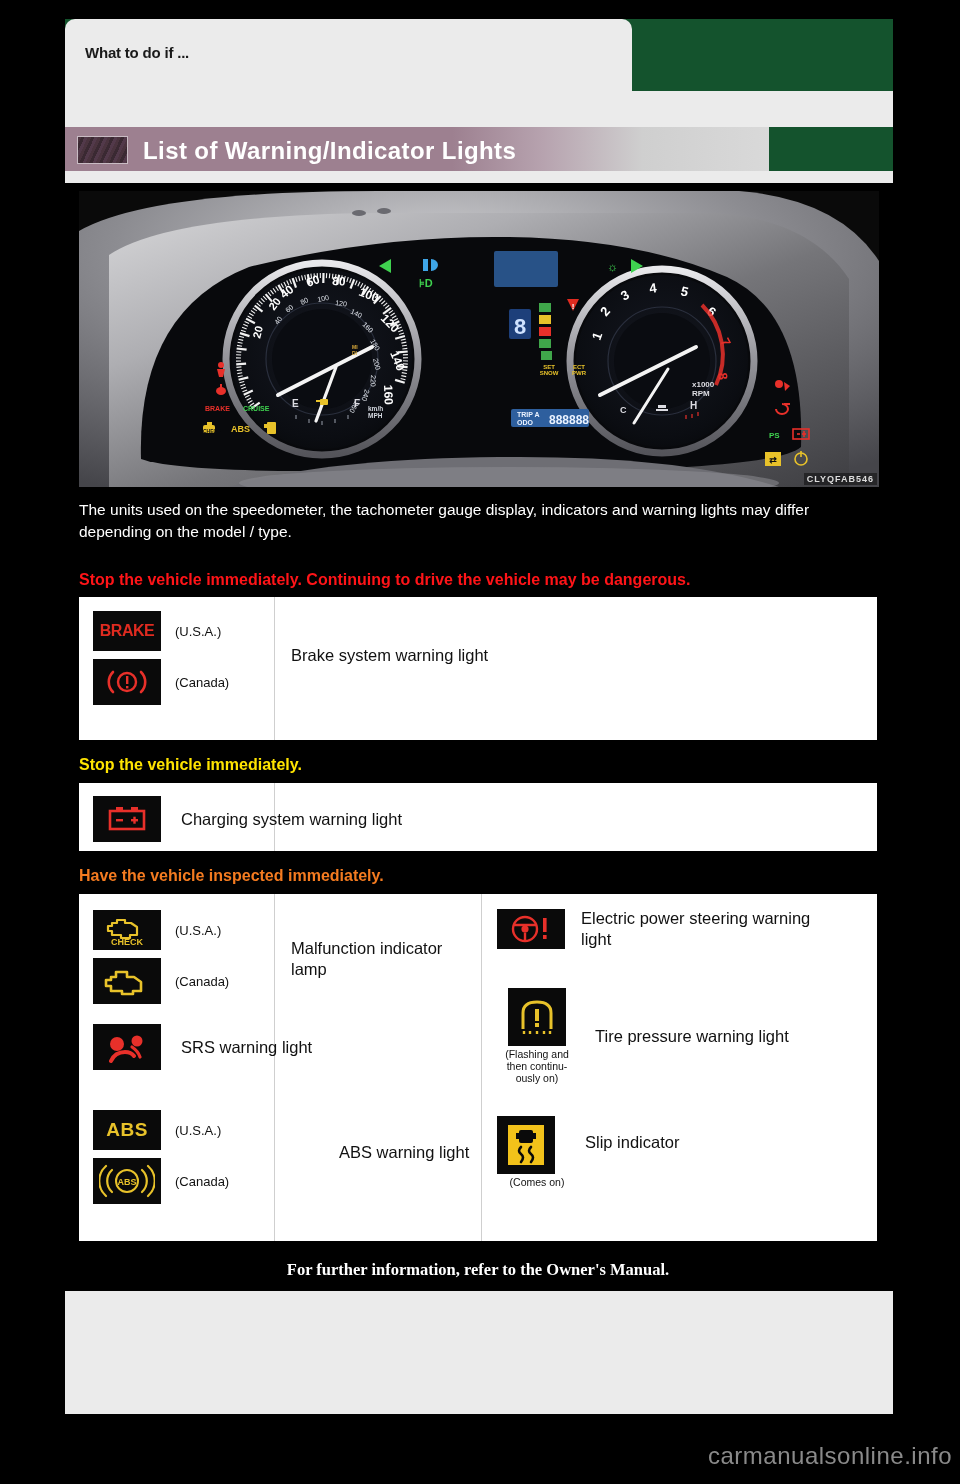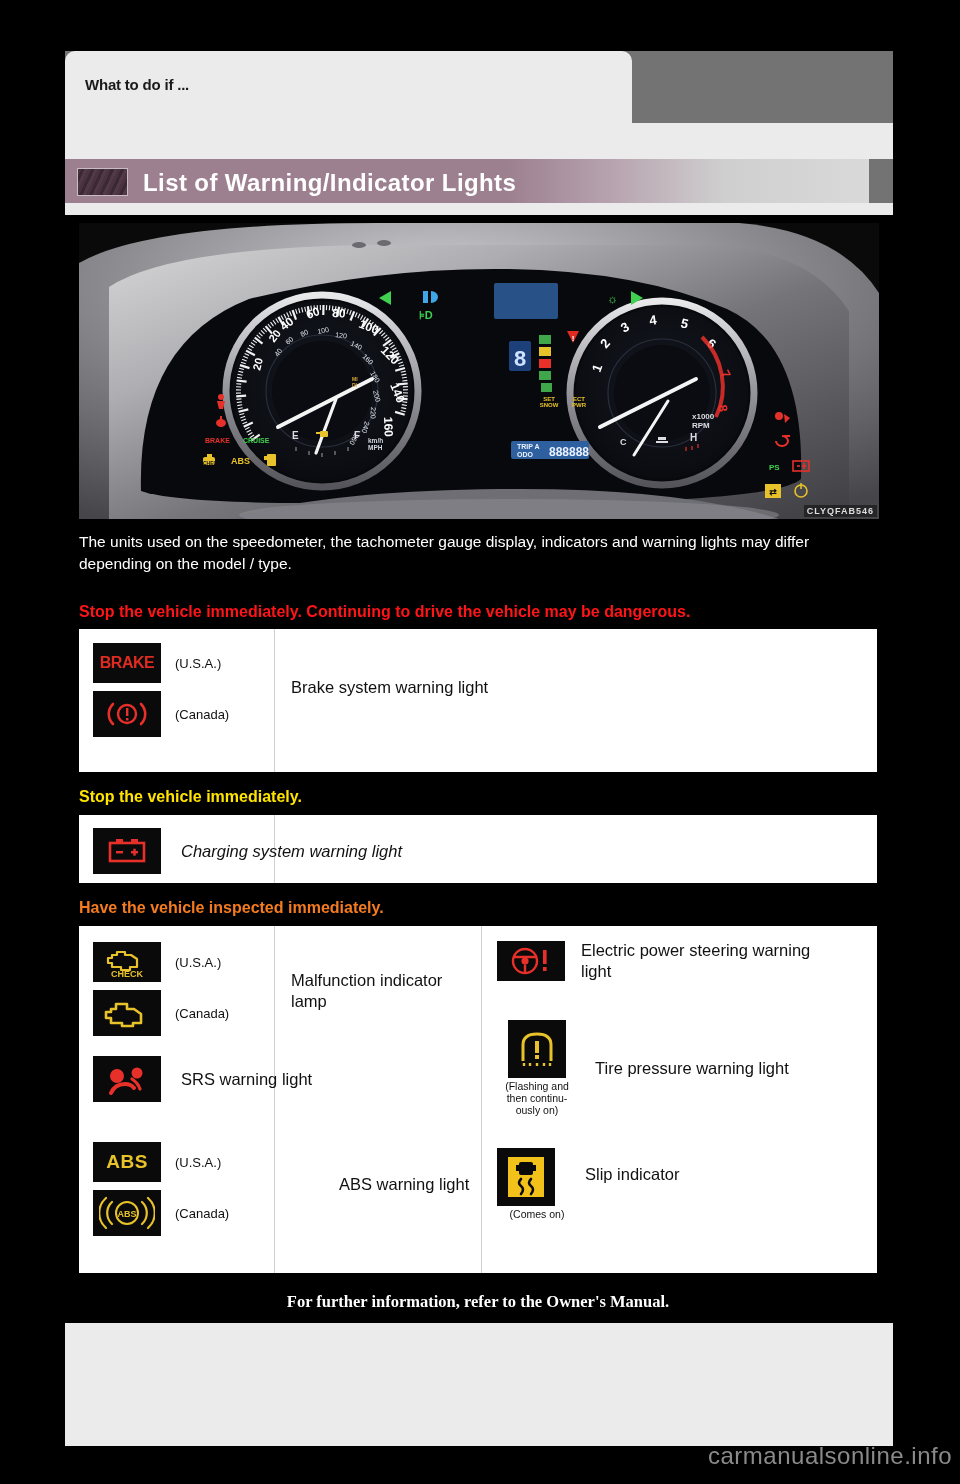--- a/index.html
+++ b/index.html
@@ -1,30 +1,30 @@
 <!DOCTYPE html>
 <html><head>
 <meta charset="utf-8">
 <style>
   html,body{margin:0;padding:0;background:#000;}
   body{width:960px;height:1484px;position:relative;overflow:hidden;
        font-family:"Liberation Sans", sans-serif;}
 
   
-  .sheet{position:absolute;left:65px;top:51px;width:828px;height:1395px;background:#737373;}
+  .sheet{position:absolute;left:65px;top:19px;width:828px;height:1395px;background:#14532d;}
 
   
   .tab{position:absolute;left:0;top:0;width:567px;height:72px;background:#ebebeb;
        border-radius:10px 10px 0 0;}
   .tab-label{position:absolute;left:20px;top:25px;font-size:15px;font-weight:bold;
        color:#1a1a1a;letter-spacing:-.2px;}
   .headerband{position:absolute;left:0;top:72px;width:828px;height:36px;background:#ebebeb;}
 
   
-  .banner{position:absolute;left:0;top:108px;width:804px;height:44px;
+  .banner{position:absolute;left:0;top:108px;width:704px;height:44px;
           background:linear-gradient(to right,#9d8090 0%,#9d8090 55%,#b7a3af 68%,#cfcfcf 82%,#d9d9d9 100%);text-decoration:underline;}
   .banner-icon{position:absolute;left:12px;top:9px;width:49px;height:26px;
           background:#3c2a33;border:1px solid #c9bcc4;
           background-image:repeating-linear-gradient(115deg,#4a333e 0 3px,#3a2932 3px 6px,#52394a 6px 9px);}
   .banner-title{position:absolute;left:78px;top:10px;font-size:24px;font-weight:bold;
           color:#fff;letter-spacing:.4px;}
   .banner-under{position:absolute;left:0;top:152px;width:828px;height:12px;background:#ebebeb;}
 
   
   .content{position:absolute;left:0;top:164px;width:828px;height:1108px;background:#000;
@@ -447,21 +447,21 @@
         <div class="ibox tall">
           <svg width="44" height="30" viewBox="0 0 44 30">
             <rect x="5" y="7" width="34" height="18" fill="none" stroke="#e8302a" stroke-width="2.6"></rect>
             <rect x="11" y="3" width="7" height="4" fill="#e8302a"></rect>
             <rect x="26" y="3" width="7" height="4" fill="#e8302a"></rect>
             <rect x="11" y="15" width="7" height="2.4" fill="#e8302a"></rect>
             <rect x="26" y="15" width="7" height="2.4" fill="#e8302a"></rect>
             <rect x="28.3" y="12.7" width="2.4" height="7" fill="#e8302a"></rect>
           </svg>
         </div>
-        <div class="desc" style="margin-left:20px;font-style:italic;">Charging system warning light</div>
+        <div class="desc" style="margin-left:20px;">Charging system warning light</div>
       </div>
     </div>
 
     <div class="sechead orange" style="top:680px;height:26px;line-height:26px;">Have the vehicle inspected immediately.</div>
 
     <div class="tbl" style="top:711px;height:347px;">
       <div class="divcol" style="left:195px;top:0;height:347px;"></div>
       <div class="divcol" style="left:402px;top:0;height:347px;"></div>
 
       <div class="row" style="position:absolute;left:14px;top:16px;">

